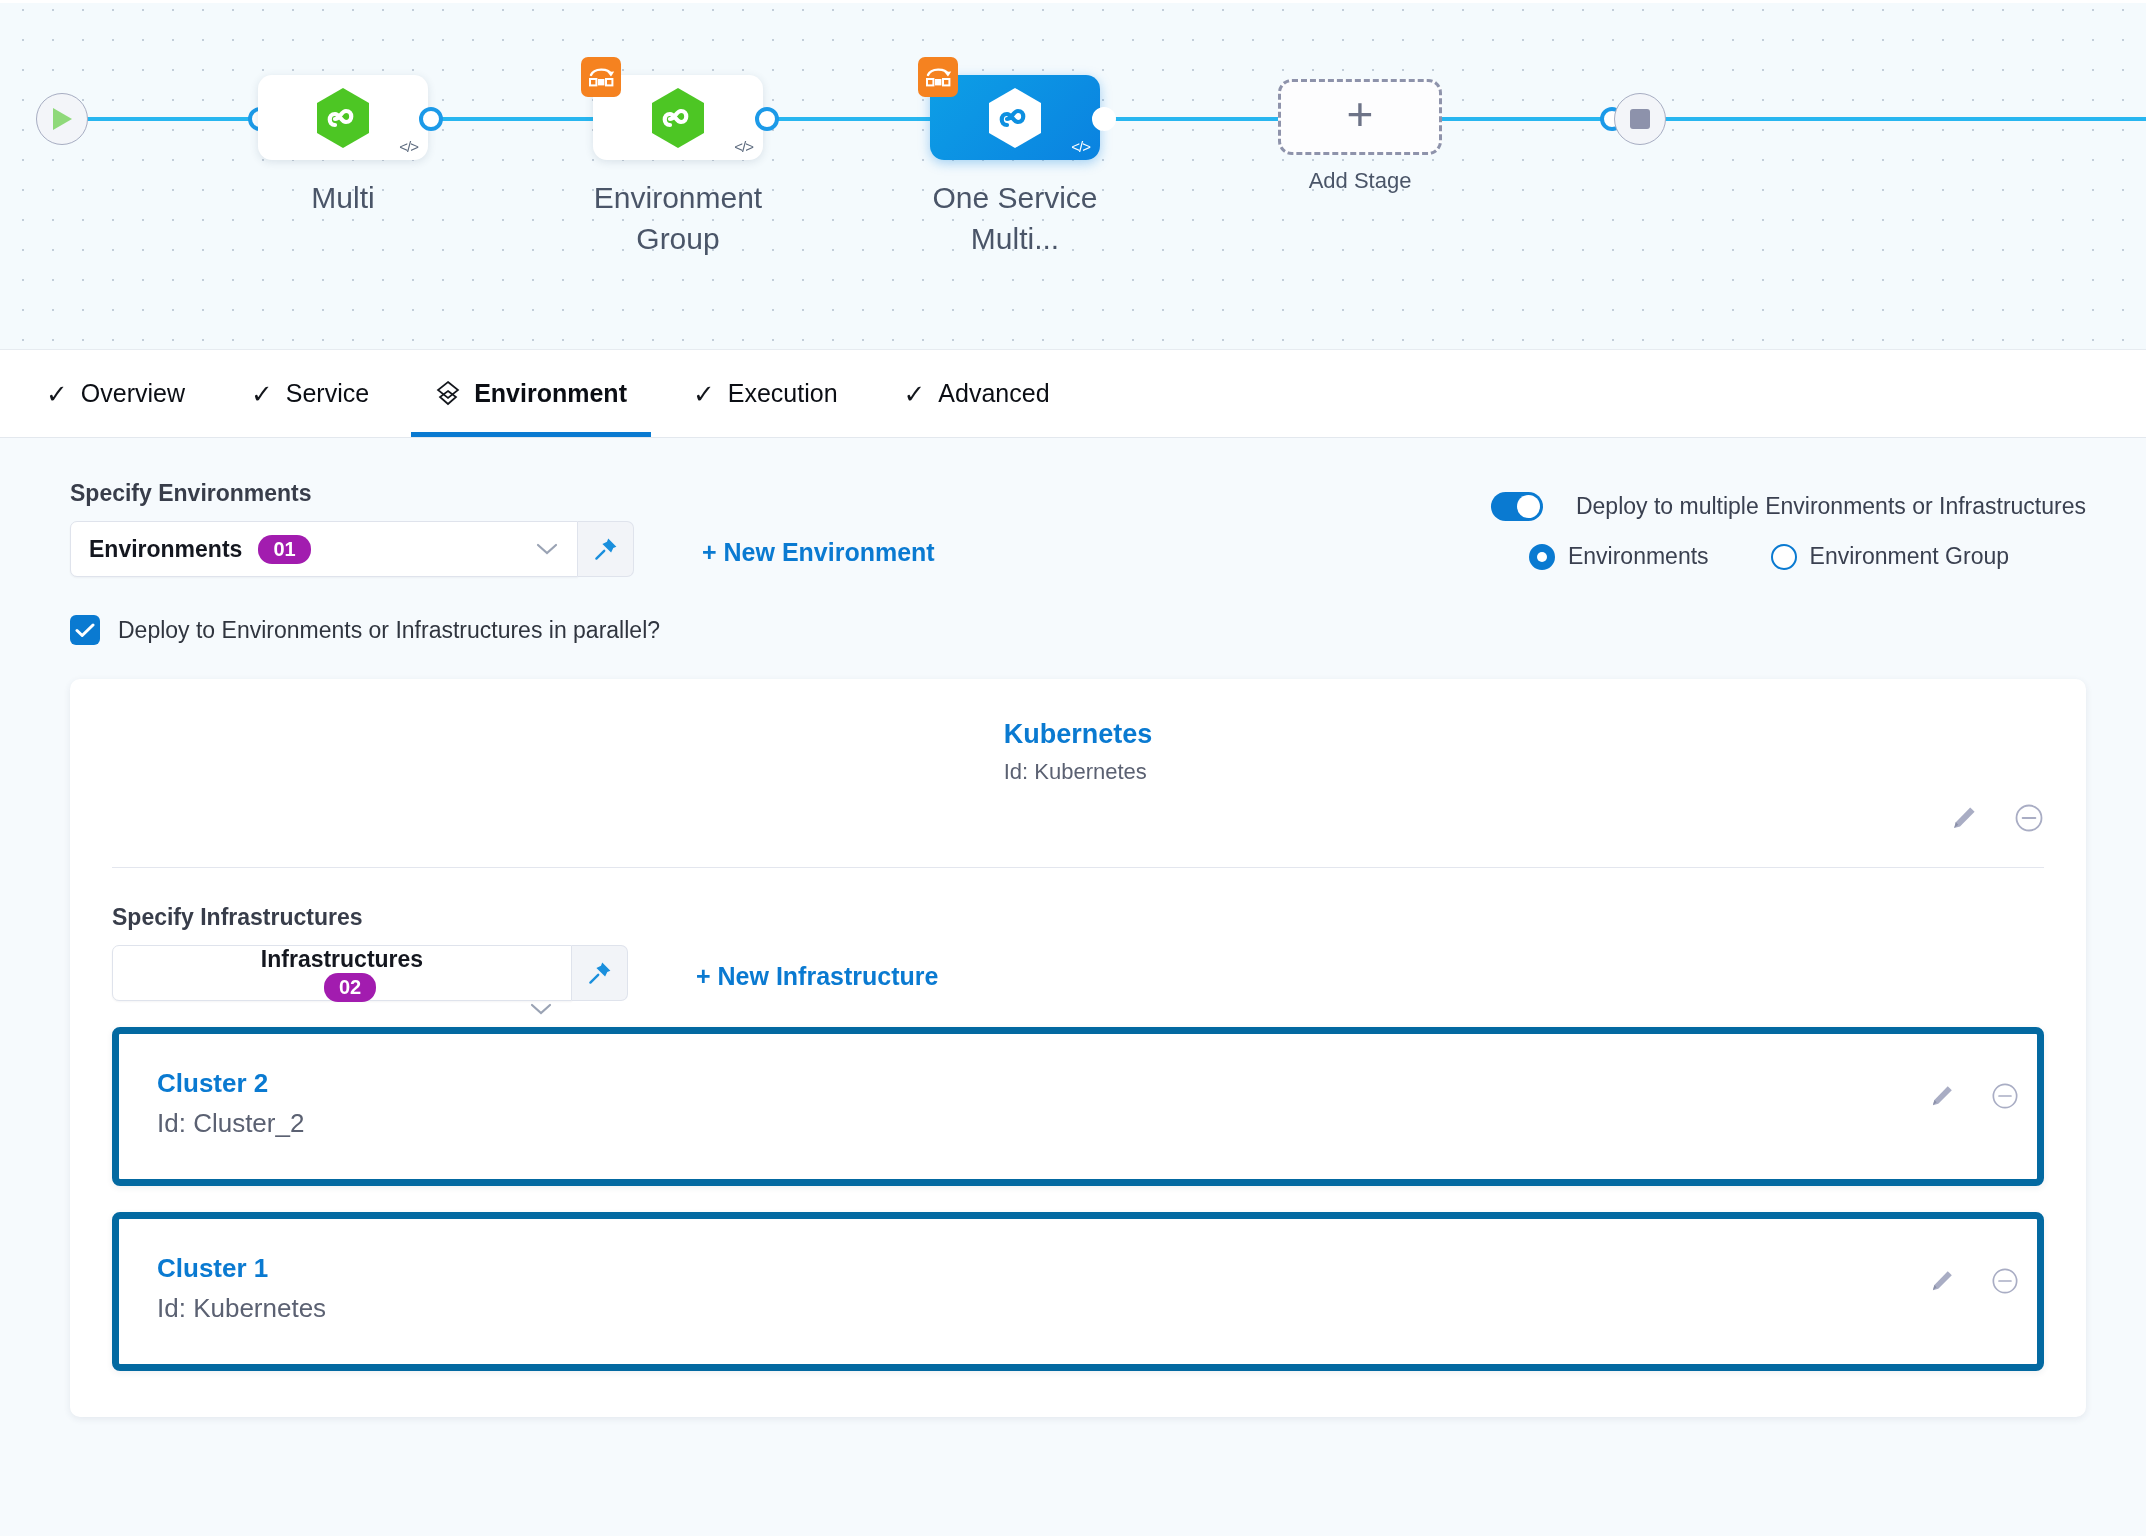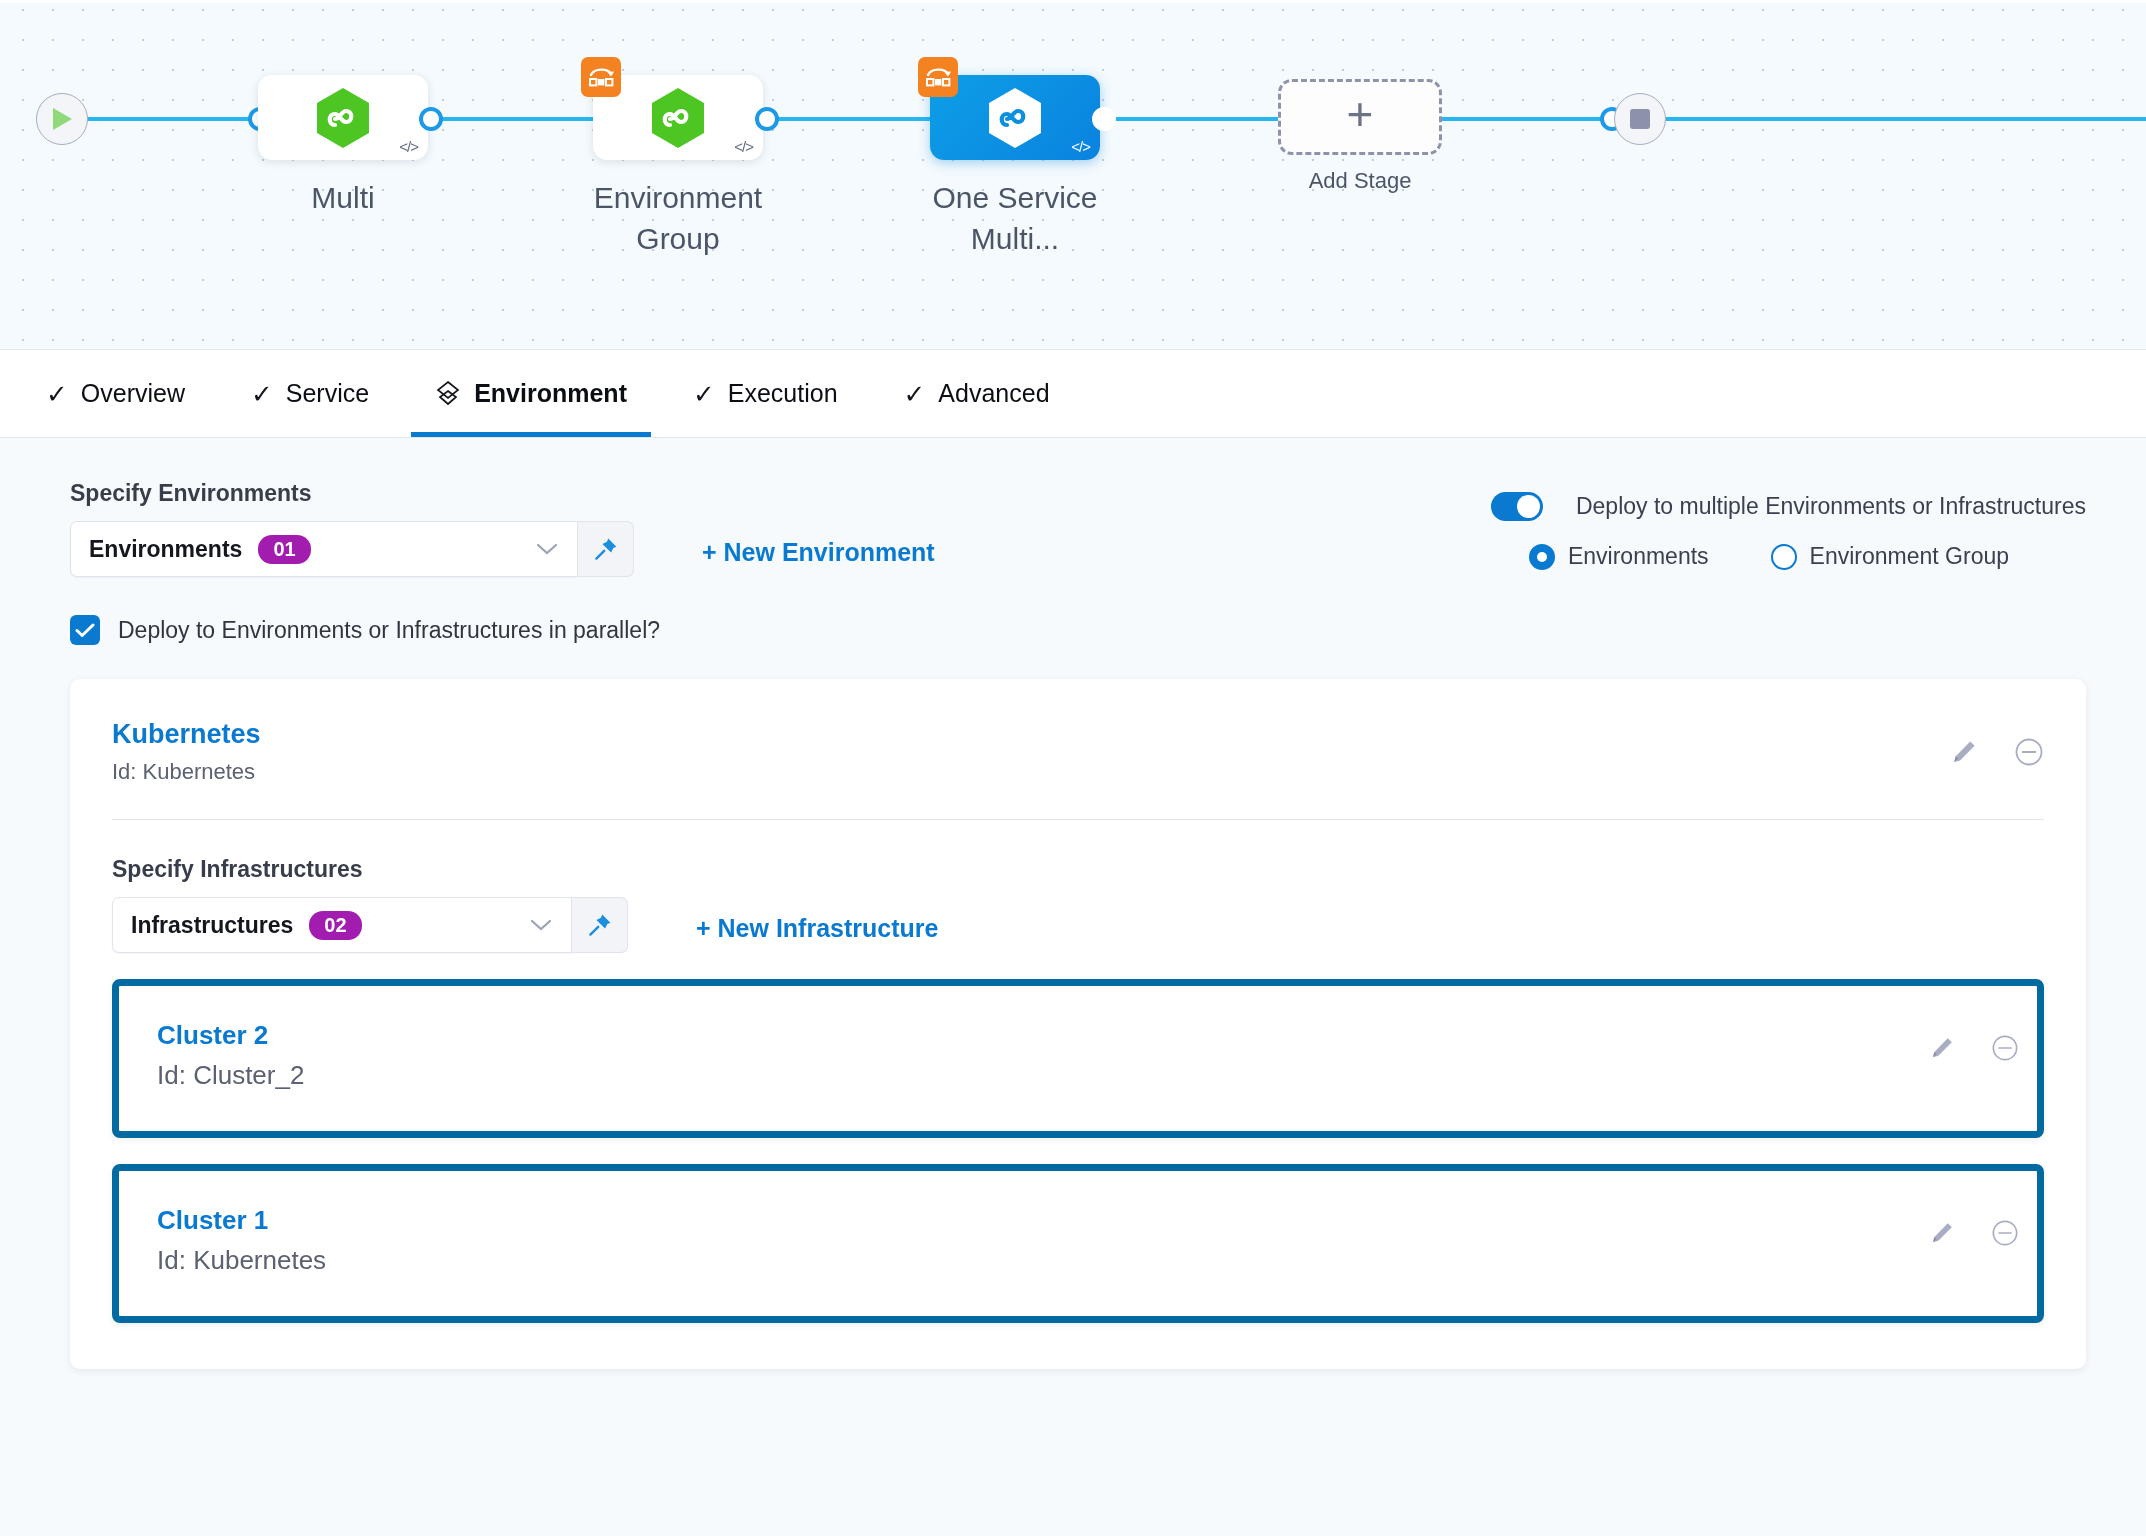--- a/index.html
+++ b/index.html
@@ -215,21 +215,21 @@
   .cb-label { font-size: 23px; color: #30353f; }
 
   
   .env-panel {
     margin: 34px 60px 0 70px;
     background: #ffffff;
     border-radius: 10px;
     box-shadow: 0 2px 7px rgba(45,60,85,.09);
     padding: 40px 42px 46px 42px;
   }
-  .env-head { display: flex; align-items: flex-start; }
+  .env-head { display: flex; align-items: center; flex-direction: column; }
   .env-title {
     font-size: 27px; color: #0a7ad1; font-weight: bold;
     margin-bottom: 9px; cursor: pointer;
   }
   .env-id { font-size: 22px; color: #5b6172; }
   .icon-actions { margin-left: auto; display: flex; align-items: center; gap: 36px; padding-top: 18px; }
   .icon-btn { background:none; border:none; cursor:pointer; display:block; line-height:0; }
   .divider { height: 1px; background: #e3e6ee; margin: 34px 0 36px 0; }
 
   .infra-card {
@@ -437,21 +437,21 @@
           </span>
         </button>
       </div>
     </div>
 
     <div class="divider"></div>
 
     <div class="infra-section">
       <div class="field-label">Specify Infrastructures</div>
       <div class="select-row">
-        <div class="select-box" style="width:460px;">
+        <div class="select-box" style="width:460px;flex-direction:column;">
           <span class="select-text">Infrastructures</span>
           <span class="count-pill">02</span>
           <span class="caret">
             <svg width="24" height="14" viewBox="0 0 24 14" style="display:block">
                 <polyline points="3,3 12,11 21,3" fill="none" stroke="#9aa3b4" stroke-width="2.2" stroke-linecap="round"></polyline>
               </svg>
           </span>
         </div>
         <button class="pin-btn">
           <span>

